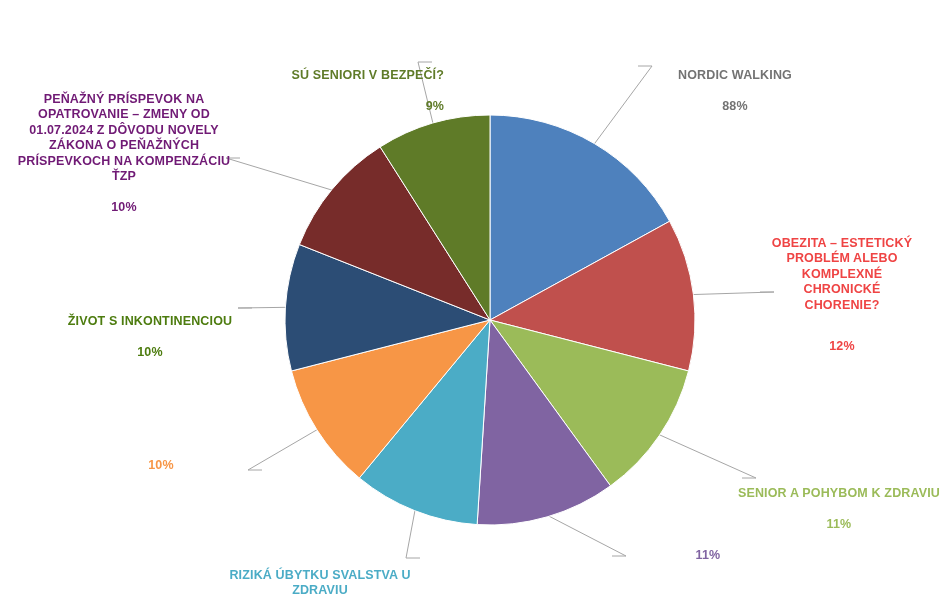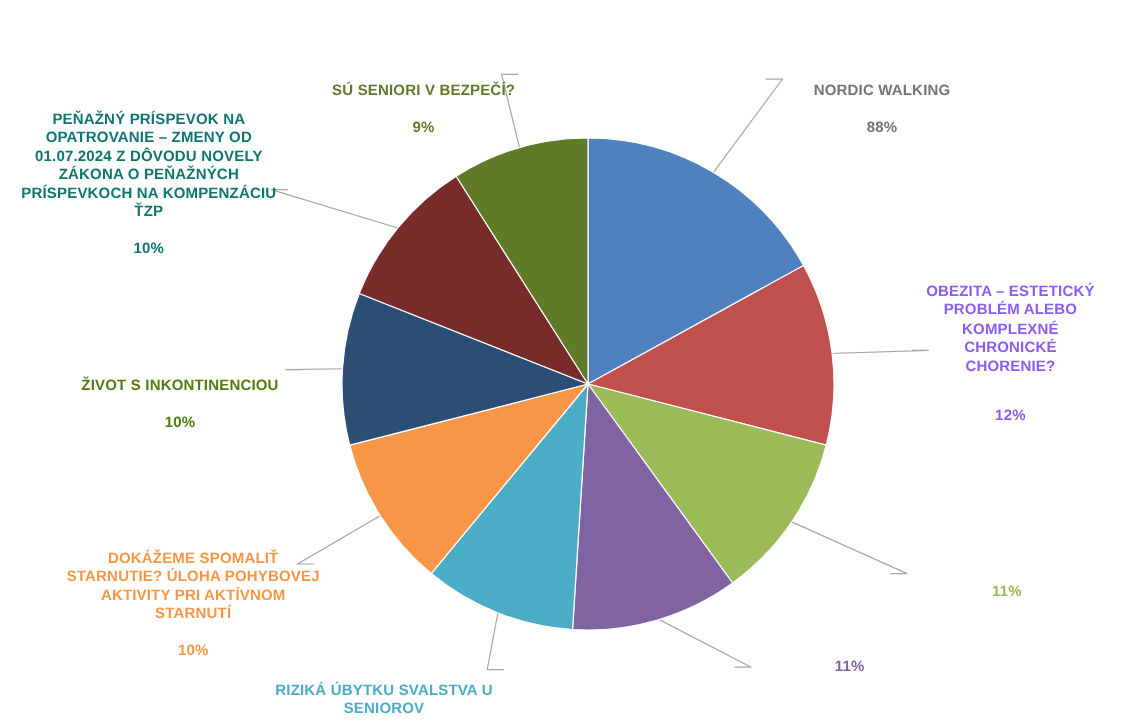--- a/index.html
+++ b/index.html
@@ -31,21 +31,21 @@
   .lbl .txt { display:block; }
   
   #lab-0 { left:630px; top:52px;  width:210px; }
   #lab-1 { left:742px; top:220px; width:200px; }
   #lab-2 { left:733px; top:470px; width:212px; }
   #lab-3 { left:608px; top:532px; width:200px; }
   #lab-4 { left:214px; top:552px; width:212px; }
   #lab-5 { left:52px;  top:442px; width:218px; }
   #lab-6 { left:42px;  top:298px; width:216px; }
   #lab-7 { left:8px;   top:76px;  width:232px; }
-  #lab-8 { left:262px; top:52px;  width:182px; }
+  #lab-8 { left:262px; top:52px;  width:182px;text-align:right; }
   
   #lab-1 .pct { margin-top:10px; }
 </style>
 </head>
 <body>
 
 <div id="chart-root">
 
   <svg class="pie-svg" viewBox="0 0 946 606">
     <g id="leader-lines">
@@ -69,51 +69,48 @@
         <path d="M 490 320 L 291.44 370.98 A 205 205 0 0 1 299.40 244.53 Z" fill="#2c4d75" stroke="#ffffff" stroke-width="1"></path>
         <path d="M 490 320 L 299.40 244.53 A 205 205 0 0 1 380.16 146.91 Z" fill="#772c2a" stroke="#ffffff" stroke-width="1"></path>
         <path d="M 490 320 L 380.16 146.91 A 205 205 0 0 1 490.00 115.00 Z" fill="#5f7b28" stroke="#ffffff" stroke-width="1"></path>
       </g>
   </svg>
 
   <div class="lbl" id="lab-0" style="color: #737373;">
     <span class="txt">NORDIC WALKING</span>
     <span class="pct">88%</span>
   </div>
-  <div class="lbl" id="lab-1" style="color: #8b5cf6;">
+  <div class="lbl" id="lab-1" style="color: #ef4444;">
     <span class="txt">OBEZITA  – ESTETICKÝ
 PROBLÉM  ALEBO
 KOMPLEXNÉ
 CHRONICKÉ
 CHORENIE?</span>
     <span class="pct">12%</span>
   </div>
   <div class="lbl" id="lab-2" style="color: rgb(155, 187, 89);">
+    <span class="txt">SENIOR  A POHYBOM K ZDRAVIU</span>
     <span class="pct">11%</span>
   </div>
   <div class="lbl" id="lab-3" style="color: rgb(128, 100, 162);">
     <span class="pct">11%</span>
   </div>
   <div class="lbl" id="lab-4" style="color: rgb(75, 172, 198);">
     <span class="txt">RIZIKÁ  ÚBYTKU  SVALSTVA U
-SENIOROV</span>
+ZDRAVIU</span>
     
   </div>
   <div class="lbl" id="lab-5" style="color: rgb(247, 150, 70);">
-    <span class="txt">DOKÁŽEME  SPOMALIŤ
-STARNUTIE?   ÚLOHA POHYBOVEJ
-AKTIVITY   PRI AKTÍVNOM
-STARNUTÍ</span>
     <span class="pct">10%</span>
   </div>
   <div class="lbl" id="lab-6" style="color: #4d7c0f;">
     <span class="txt">ŽIVOT S INKONTINENCIOU</span>
     <span class="pct">10%</span>
   </div>
-  <div class="lbl" id="lab-7" style="color: #0f766e;">
+  <div class="lbl" id="lab-7" style="color: #701a75;">
     <span class="txt">PEŇAŽNÝ PRÍSPEVOK  NA
 OPATROVANIE – ZMENY OD
 01.07.2024 Z DÔVODU NOVELY
 ZÁKONA O PEŇAŽNÝCH
 PRÍSPEVKOCH  NA KOMPENZÁCIU
 ŤZP</span>
     <span class="pct">10%</span>
   </div>
   <div class="lbl" id="lab-8" style="color: rgb(95, 123, 40);">
     <span class="txt">SÚ SENIORI  V BEZPEČÍ?</span>

